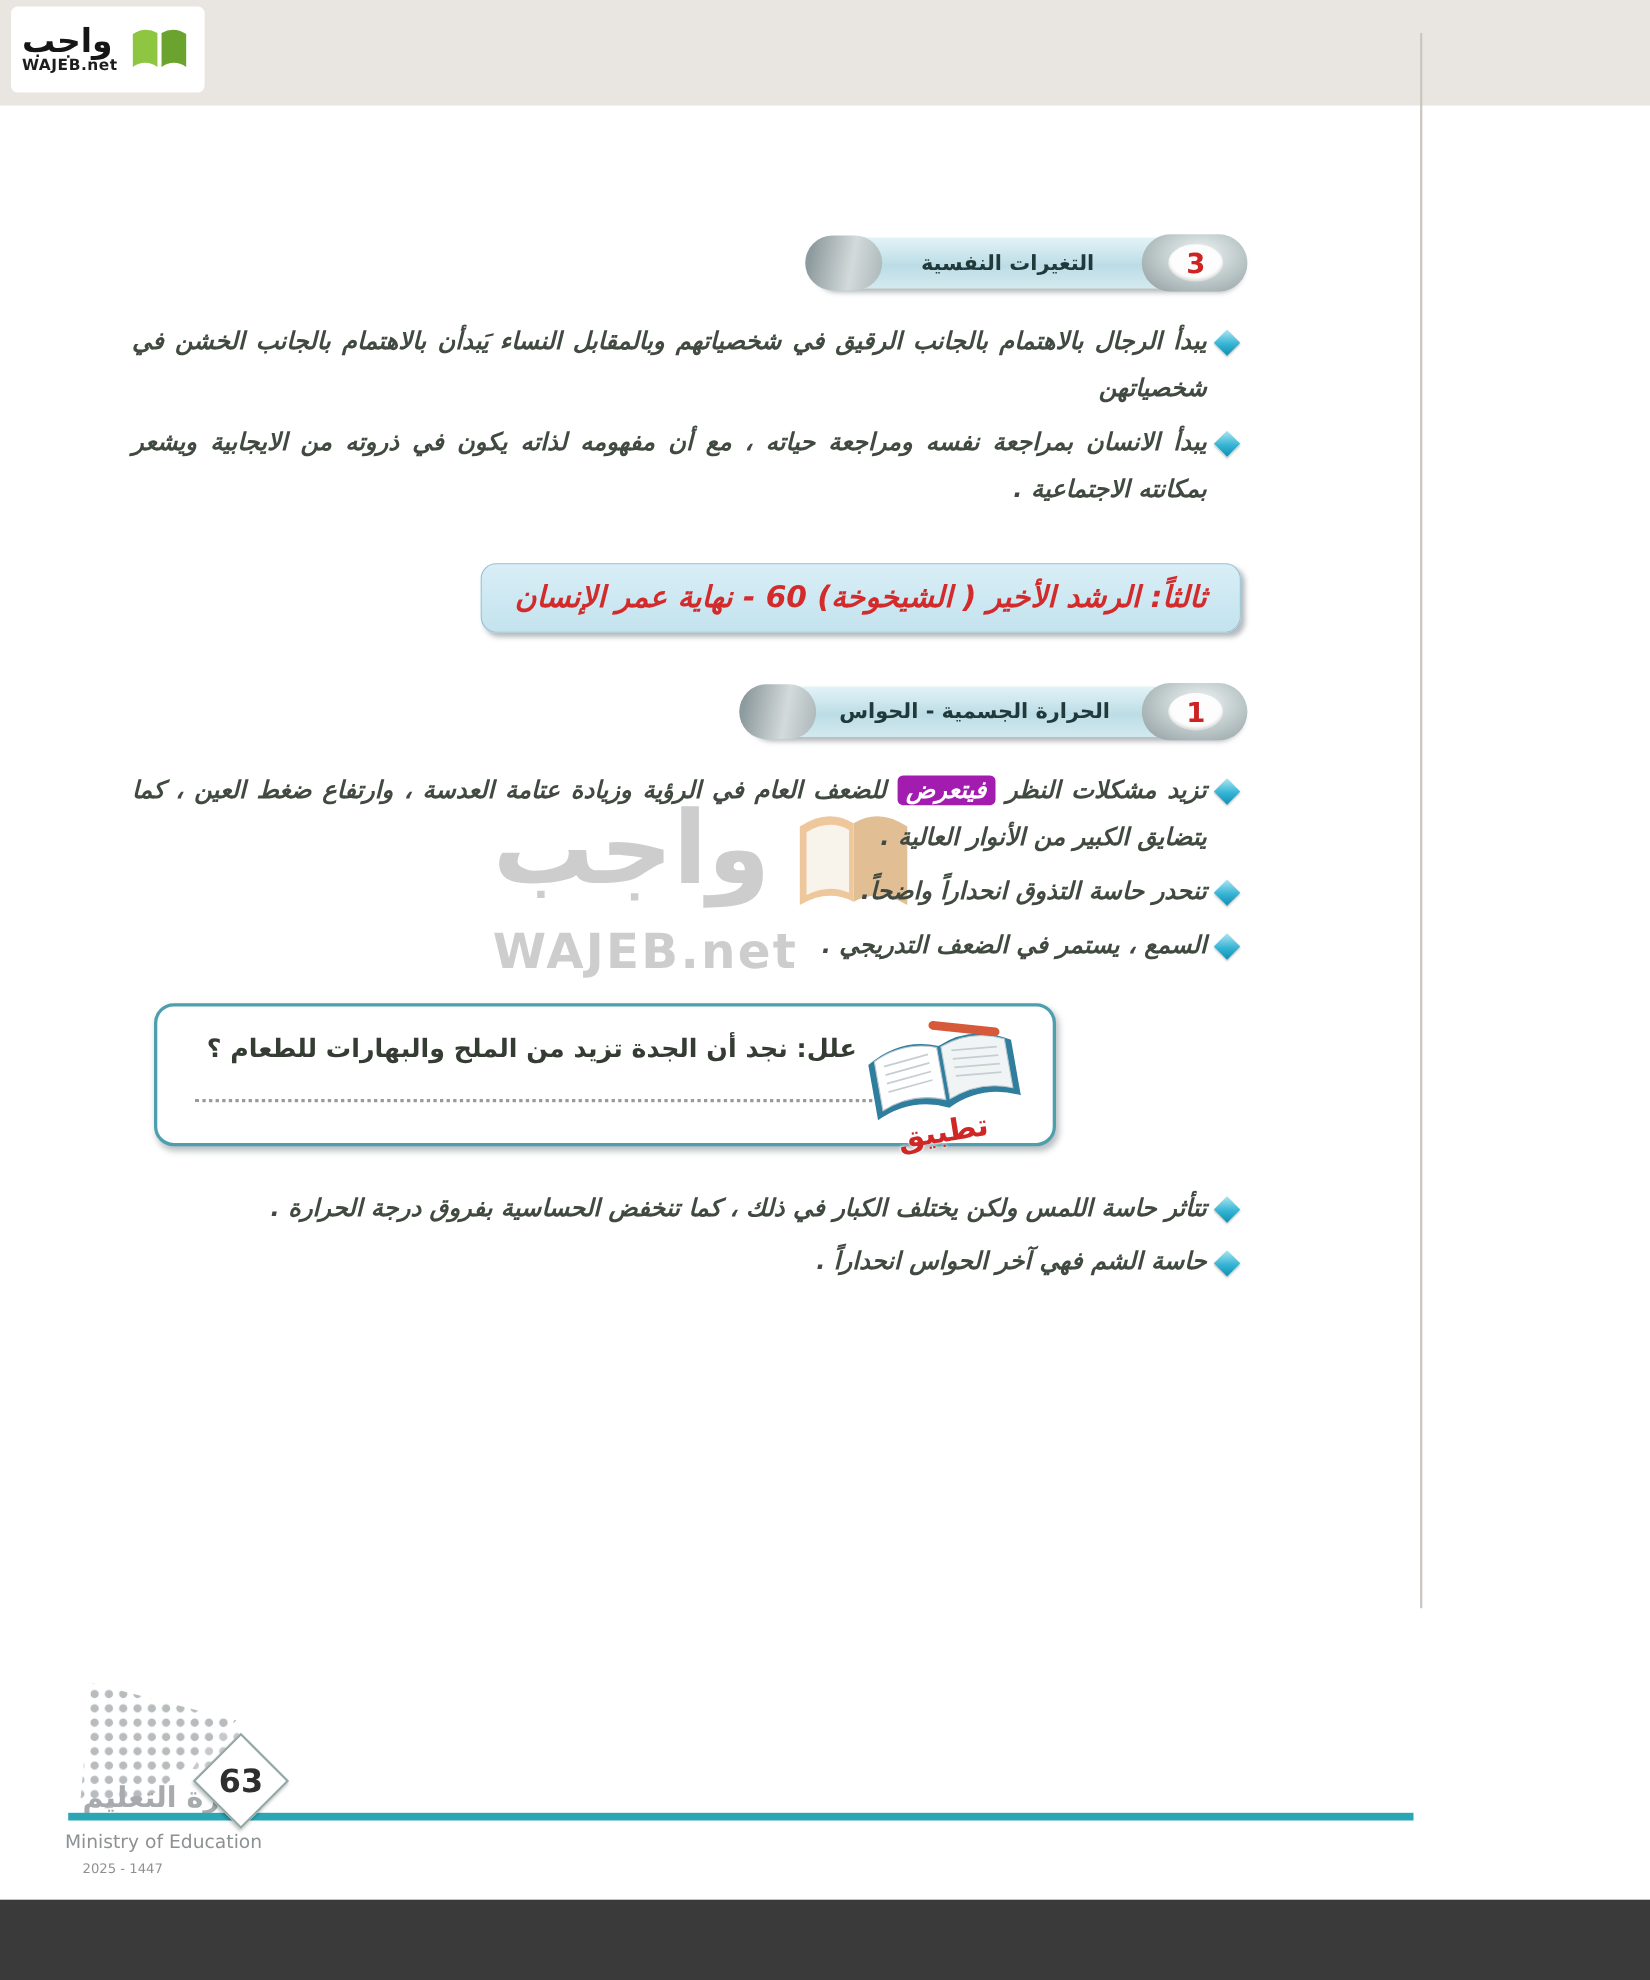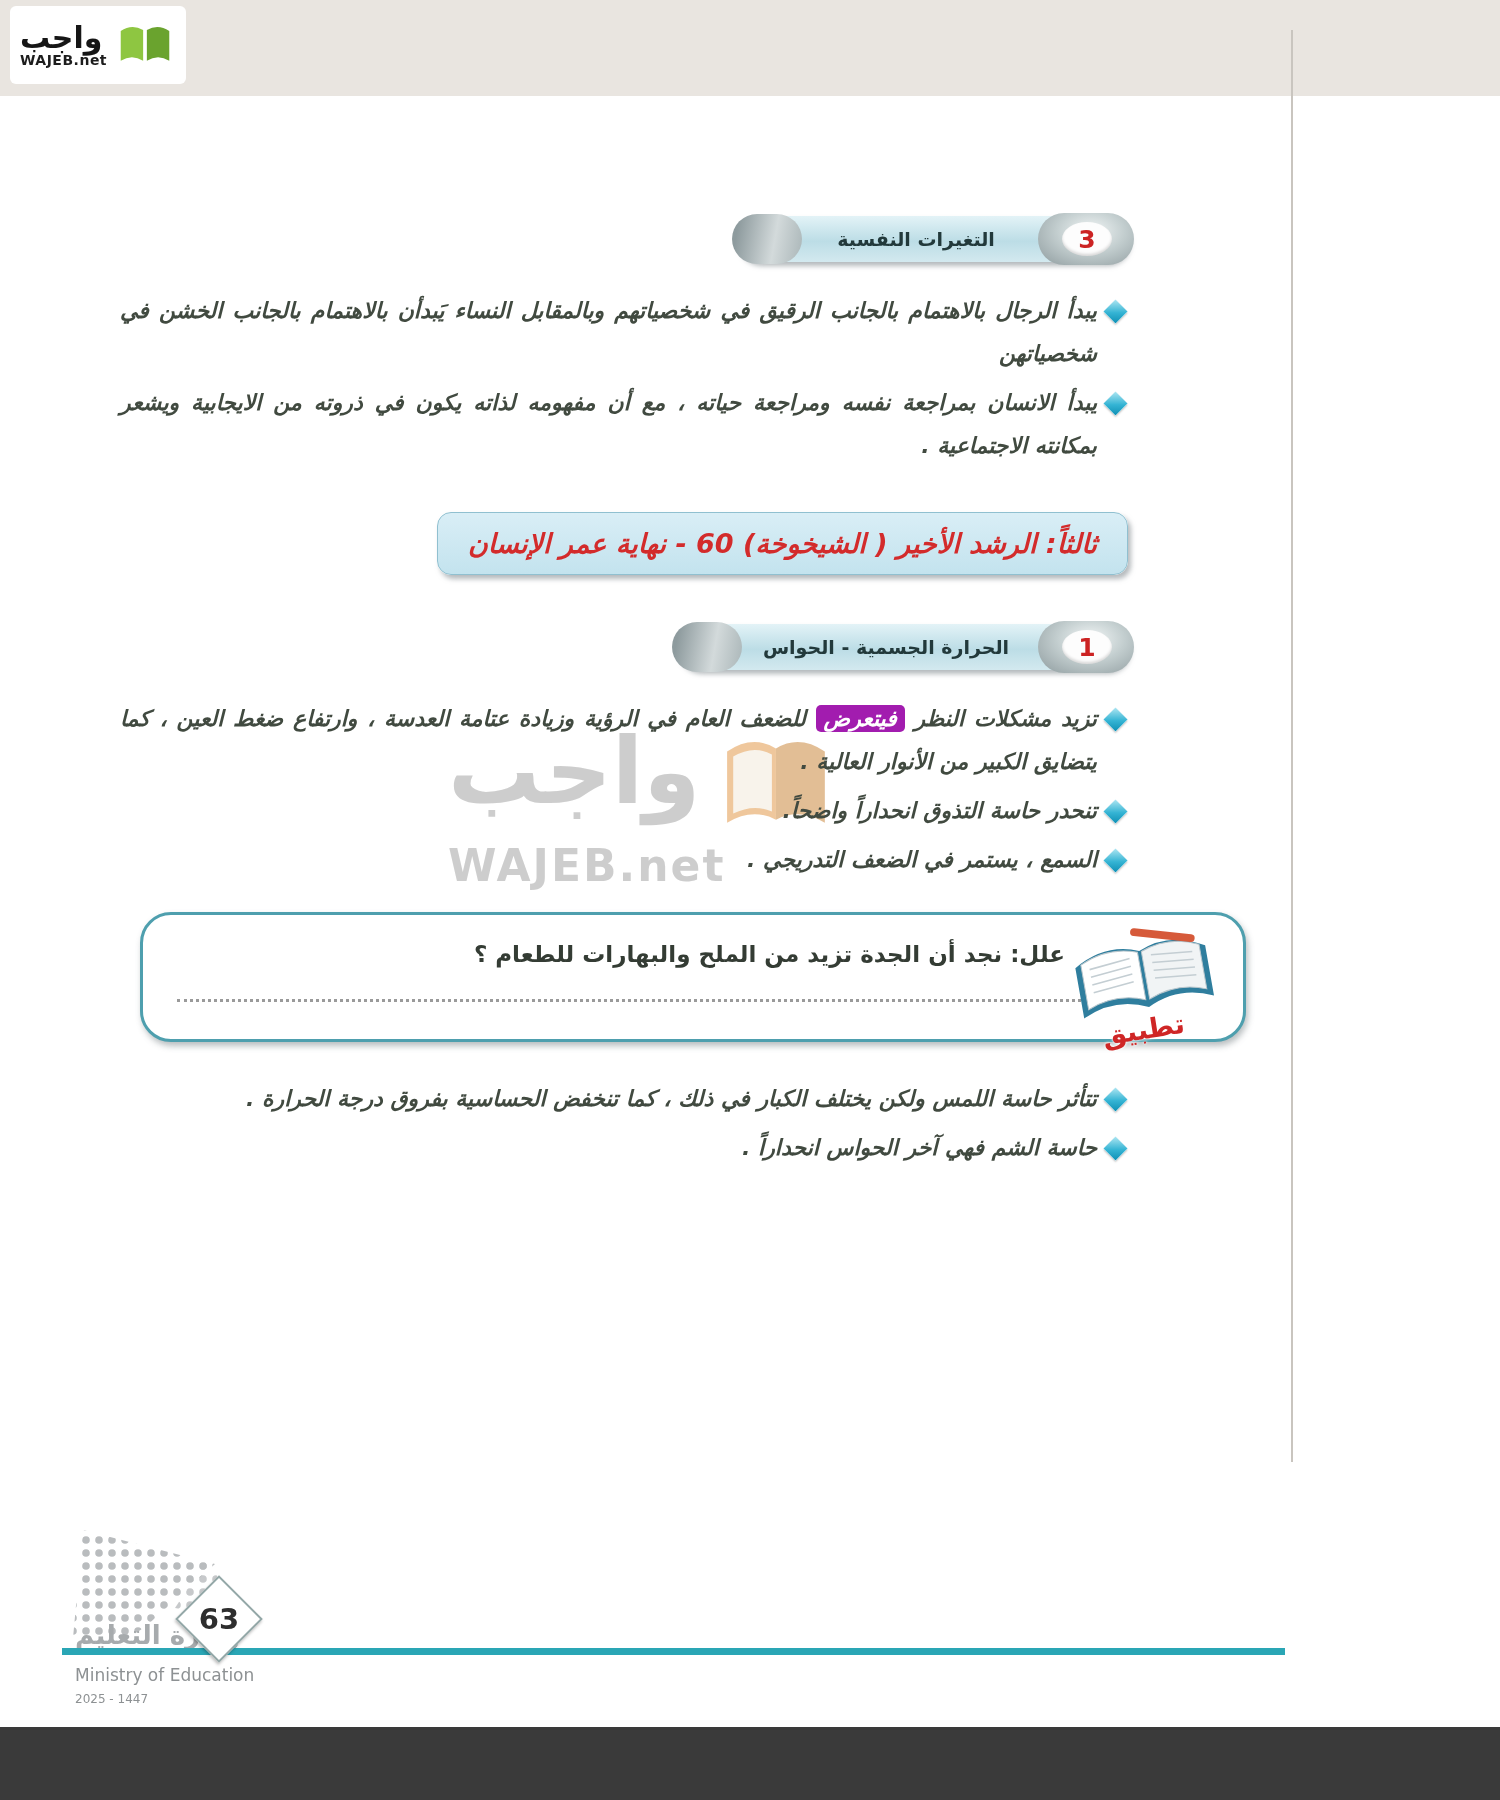--- a/index.html
+++ b/index.html
@@ -74,22 +74,22 @@
   }
 
   
   .watermark{position:absolute;top:726px;left:448px;opacity:.5;z-index:1;}
   .wm-row{display:flex;align-items:flex-start;direction:ltr;gap:14px;}
   .wm-ar{font-size:92px;font-weight:bold;color:#9d9d9d;line-height:1;}
   .wm-domain{font-size:44px;font-weight:bold;color:#9d9d9d;letter-spacing:2px;margin-top:2px;}
 
   
   .app-box{
-    position:absolute;top:912px;left:140px;width:1106px;height:130px;box-sizing:border-box;
-    background:#fff;border:3px solid #4e9fae;border-radius:31px;
+    position:absolute;top:912px;left:140px;width:820px;height:130px;box-sizing:border-box;
+    background:#fff;border:3px solid #4e9fae;border-radius:18px;
     box-shadow:2px 4px 6px rgba(100,110,115,.45);z-index:2;
   }
   .app-question{
     position:absolute;right:178px;top:26px;direction:rtl;
     color:#343c34;font-size:23px;font-weight:bold;white-space:nowrap;
   }
   .app-dots{position:absolute;left:34px;right:120px;top:60px;height:24px;border-bottom:3px dotted #9a9a9a;}
   .app-icon{position:absolute;right:14px;top:4px;width:170px;height:126px;}
   .app-label{
     position:absolute;right:44px;bottom:0;transform:rotate(-9deg);
@@ -102,21 +102,21 @@
   .moe-ar{position:absolute;left:75px;top:1620px;color:#a7abad;font-size:26px;font-weight:bold;direction:rtl;}
   .teal-line{position:absolute;left:62px;top:1648px;width:1223px;height:7px;background:#2aa6b5;z-index:2;}
   .page-diamond{
     position:absolute;left:188px;top:1588px;width:58px;height:58px;background:#fff;
     border:2px solid #93a7a7;transform:rotate(45deg);box-shadow:1px 2px 3px rgba(0,0,0,.25);z-index:3;
   }
   .page-diamond span{
     position:absolute;inset:0;display:flex;align-items:center;justify-content:center;
     transform:rotate(-45deg);font-size:29px;font-weight:bold;color:#2e2e2e;
   }
-  .ministry-en{position:absolute;left:75px;top:1665px;color:#8d9193;font-size:17px;}
+  .ministry-en{position:absolute;left:59px;top:1665px;color:#8d9193;font-size:17px;}
   .ministry-years{position:absolute;left:75px;top:1692px;color:#8d9193;font-size:12px;}
   .bottom-bar{position:absolute;left:0;top:1727px;width:100%;height:73px;background:#3a3a3a;}
 </style>
 </head>
 <body>
 
 <div class="page">
 
   <div class="top-band"></div>
 

